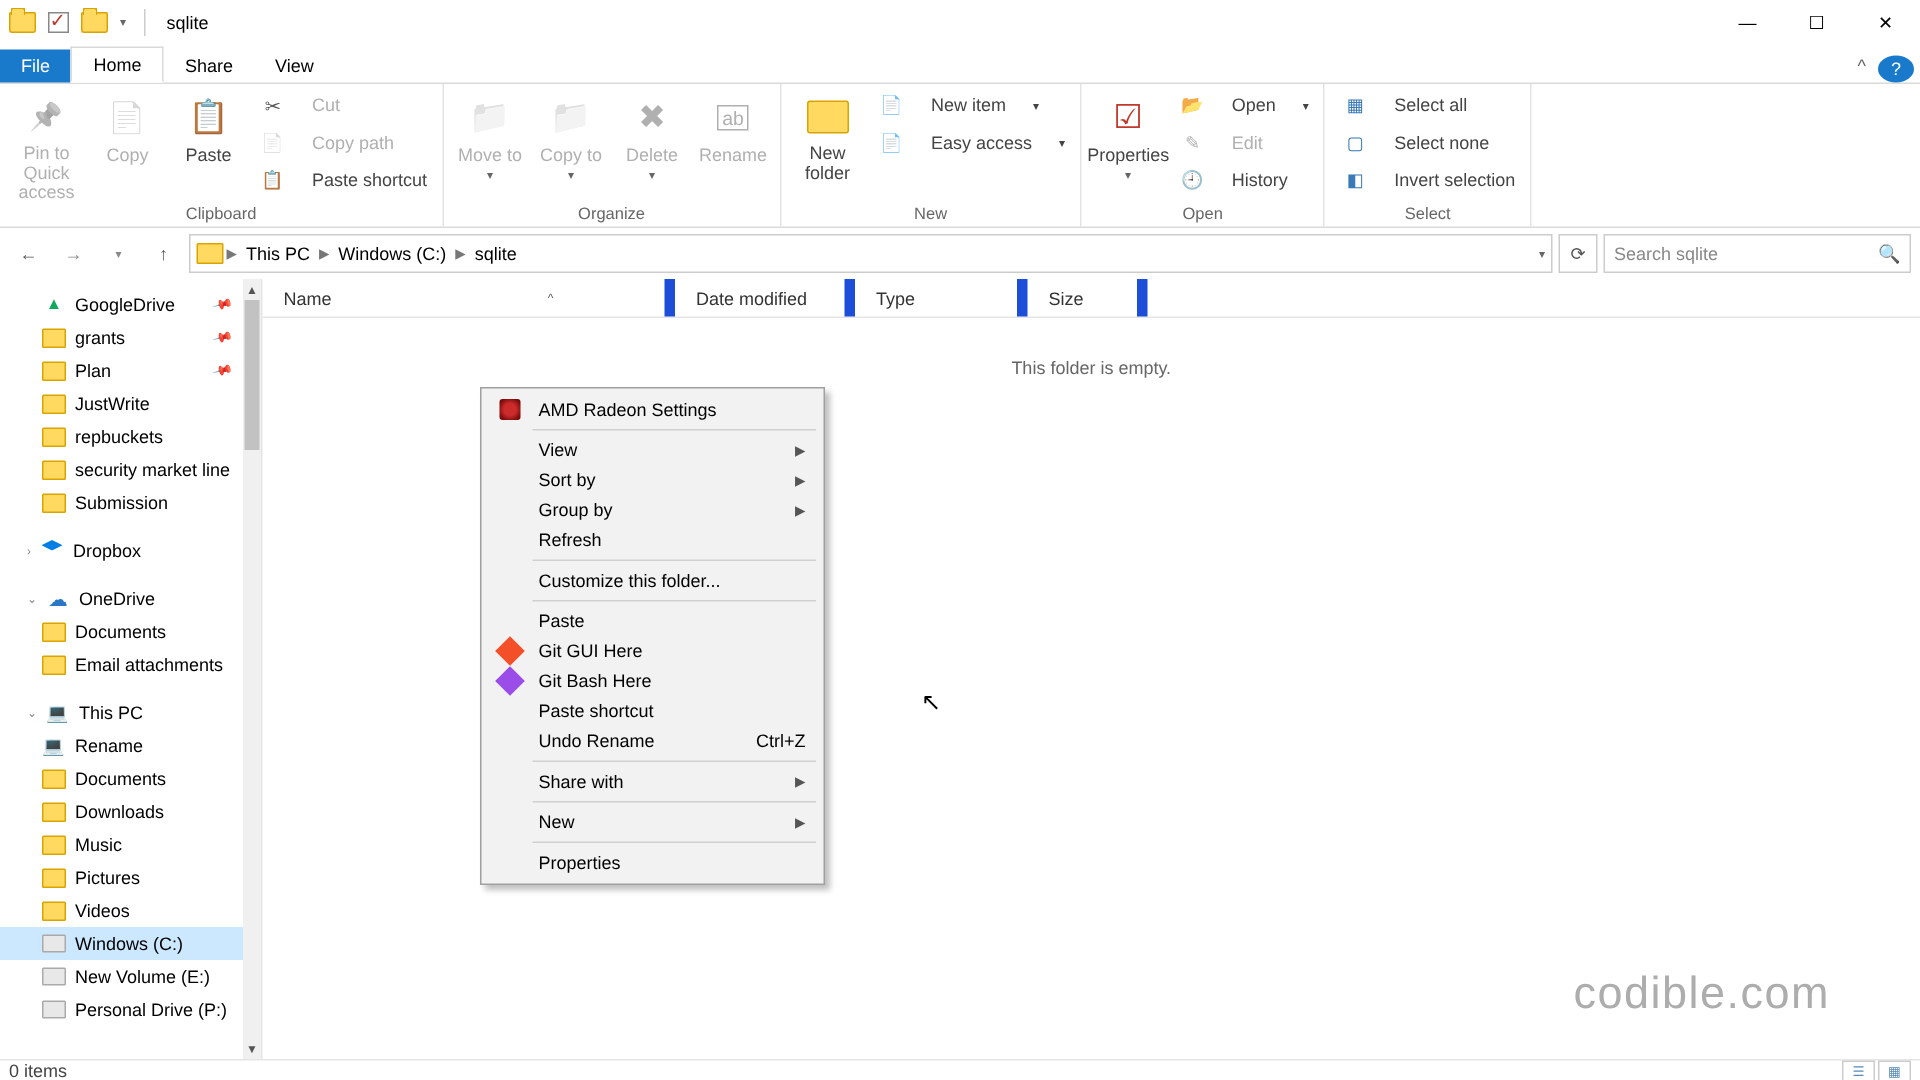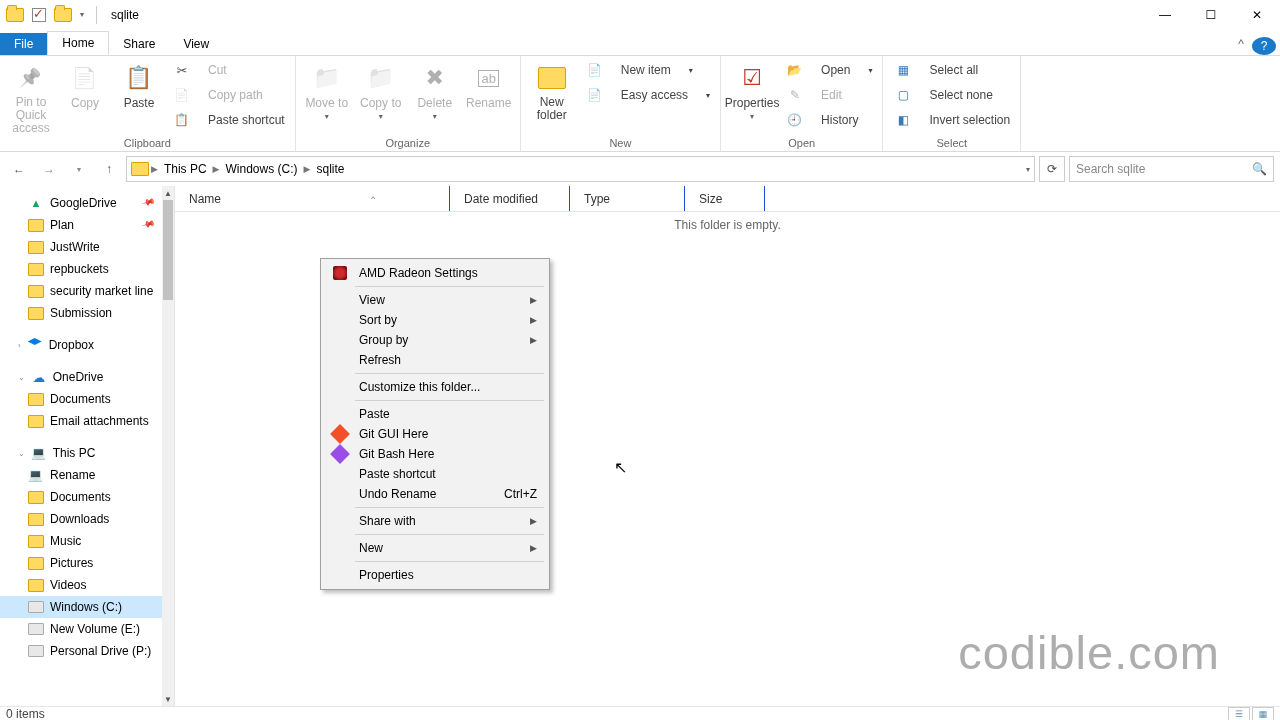--- a/index.html
+++ b/index.html
@@ -88,37 +88,37 @@
 .drive-small::after{content:'';display:block;width:14px;height:10px;background:#e8e8e8;border:1px solid #aaa;border-radius:1px;position:relative;}
 .pc-small::after{content:'💻';font-size:12px;}
 .dropbox-small::after{content:'';display:block;width:14px;height:14px;background:#007ee5;clip-path:polygon(50% 0,100% 25%,50% 50%,0 25%);}
 .onedrive-small::after{content:'☁';font-size:13px;color:#2a77c8;}
 .gdrive-small::after{content:'▲';font-size:11px;color:#11a861;}
 .tree-sep{height:10px;}
 
 
 .list{flex:1; position:relative;}
 .list-header{height:26px;border-bottom:1px solid #e5e5e5;display:flex;align-items:center;}
-.list-header-col{padding:5px 14px;color:#333;border-right:1px solid #1d4ed8;height:100%;display:flex;align-items:center;gap:6px;}
+.list-header-col{padding:5px 14px;color:#333;border-right:7px solid #1d4ed8;height:100%;display:flex;align-items:center;gap:6px;}
 .list-header-col .sort-caret{font-size:8px;color:#555;}
-.empty-msg{ text-align:center; color:#666; margin-top:6px;}
+.empty-msg{ text-align:center; color:#666; margin-top:26px;}
 
 
 .context-menu{position:absolute; left:320px; top:258px; width:230px; background:#f2f2f2; border:1px solid #a0a0a0; box-shadow:3px 3px 4px rgba(0,0,0,.25); padding:4px;}
 .cm-item{display:flex;align-items:center;gap:10px;padding:3px 8px 3px 6px;color:#000;}
 .cm-item .cm-ico{width:18px;display:flex;justify-content:center;}
 .cm-item .cm-label{flex:1;}
 .cm-item .cm-arrow{font-size:9px;color:#555;}
 .cm-item .cm-shortcut{color:#000;text-align:center;}
 .cm-sep{height:1px;background:#d0d0d0;margin:3px 1px 3px 30px;}
 .amd-ico{width:14px;height:14px;background:radial-gradient(circle,#cc2b2b 40%,#7a0b0b 80%);border-radius:2px;}
 .git-ico{width:14px;height:14px;background:#f34f29;transform:rotate(45deg);}
 
 
-.watermark{position:absolute;right:60px;bottom:40px;font-size:47px;color:#999;font-family:Verdana,sans-serif; letter-spacing:1px; opacity:.8;}
+.watermark{position:absolute;right:60px;bottom:40px;font-size:30px;color:#999;font-family:Verdana,sans-serif; letter-spacing:1px; opacity:.8;}
 
 
 .statusbar{position:absolute;bottom:0;left:0;right:0;height:14px;border-top:1px solid #e5e5e5;display:flex;align-items:center;padding:0 6px;font-size:11px;color:#444;}
 .statusbar .views{margin-left:auto;display:flex;gap:2px;}
 .statusbar .view-btn{width:22px;height:14px;border:1px solid #ccc;display:flex;align-items:center;justify-content:center;font-size:9px;color:#5a8bb8;}
 
 
 .cursor{position:absolute;left:614px;top:458px;font-size:16px;color:#000;pointer-events:none;}
 </style>
 </head>
@@ -300,20 +300,24 @@
 </div>
 
 <div class="main">
   <div class="tree">
     <div class="tree-item pinned">
         <span class="tico gdrive-small"></span>
         <span>GoogleDrive</span>
       </div>
     <div class="tree-item pinned">
         <span class="tico folder-small"></span>
+        <span>grants</span>
+      </div>
+    <div class="tree-item pinned">
+        <span class="tico folder-small"></span>
         <span>Plan</span>
       </div>
     <div class="tree-item">
         <span class="tico folder-small"></span>
         <span>JustWrite</span>
       </div>
     <div class="tree-item">
         <span class="tico folder-small"></span>
         <span>repbuckets</span>
       </div>

